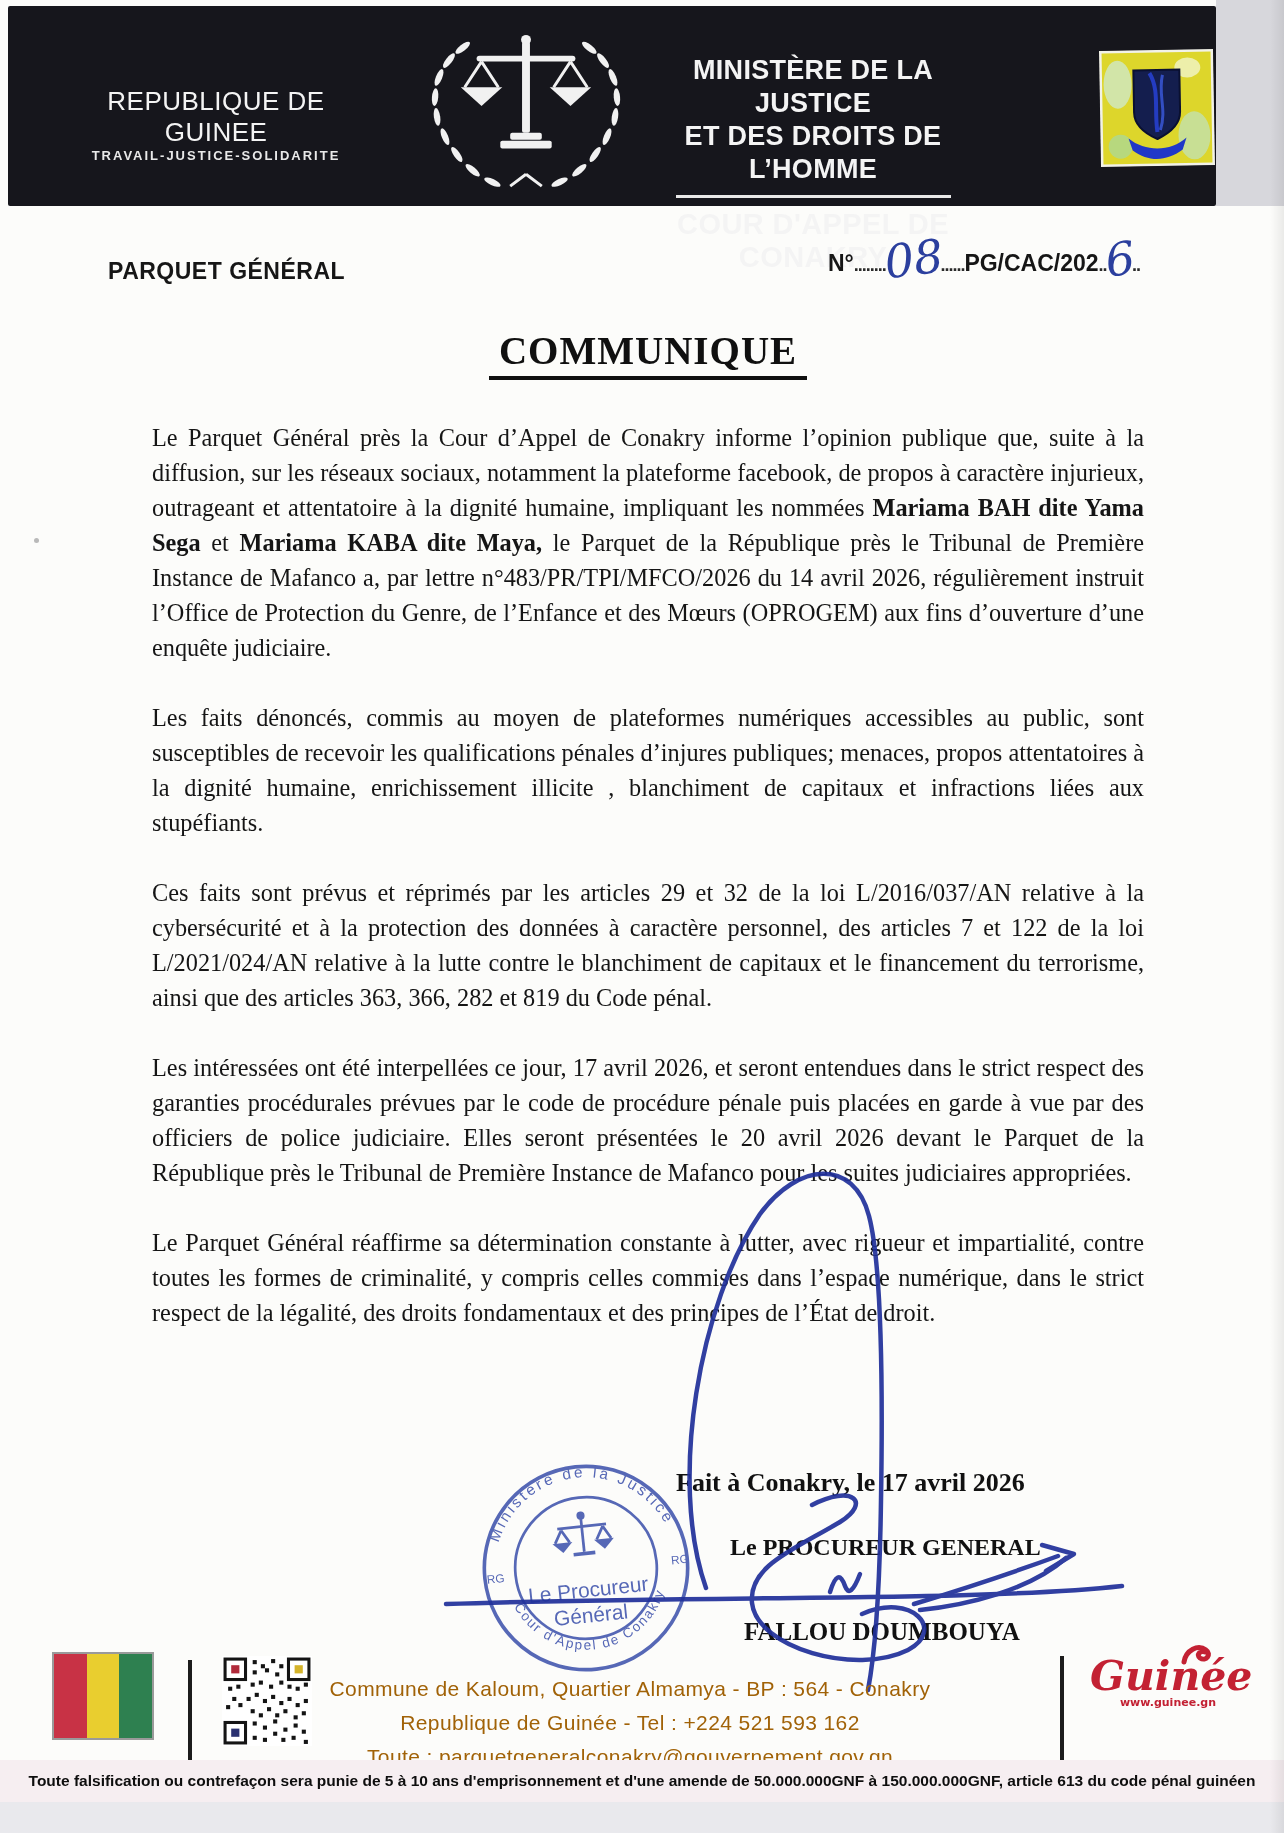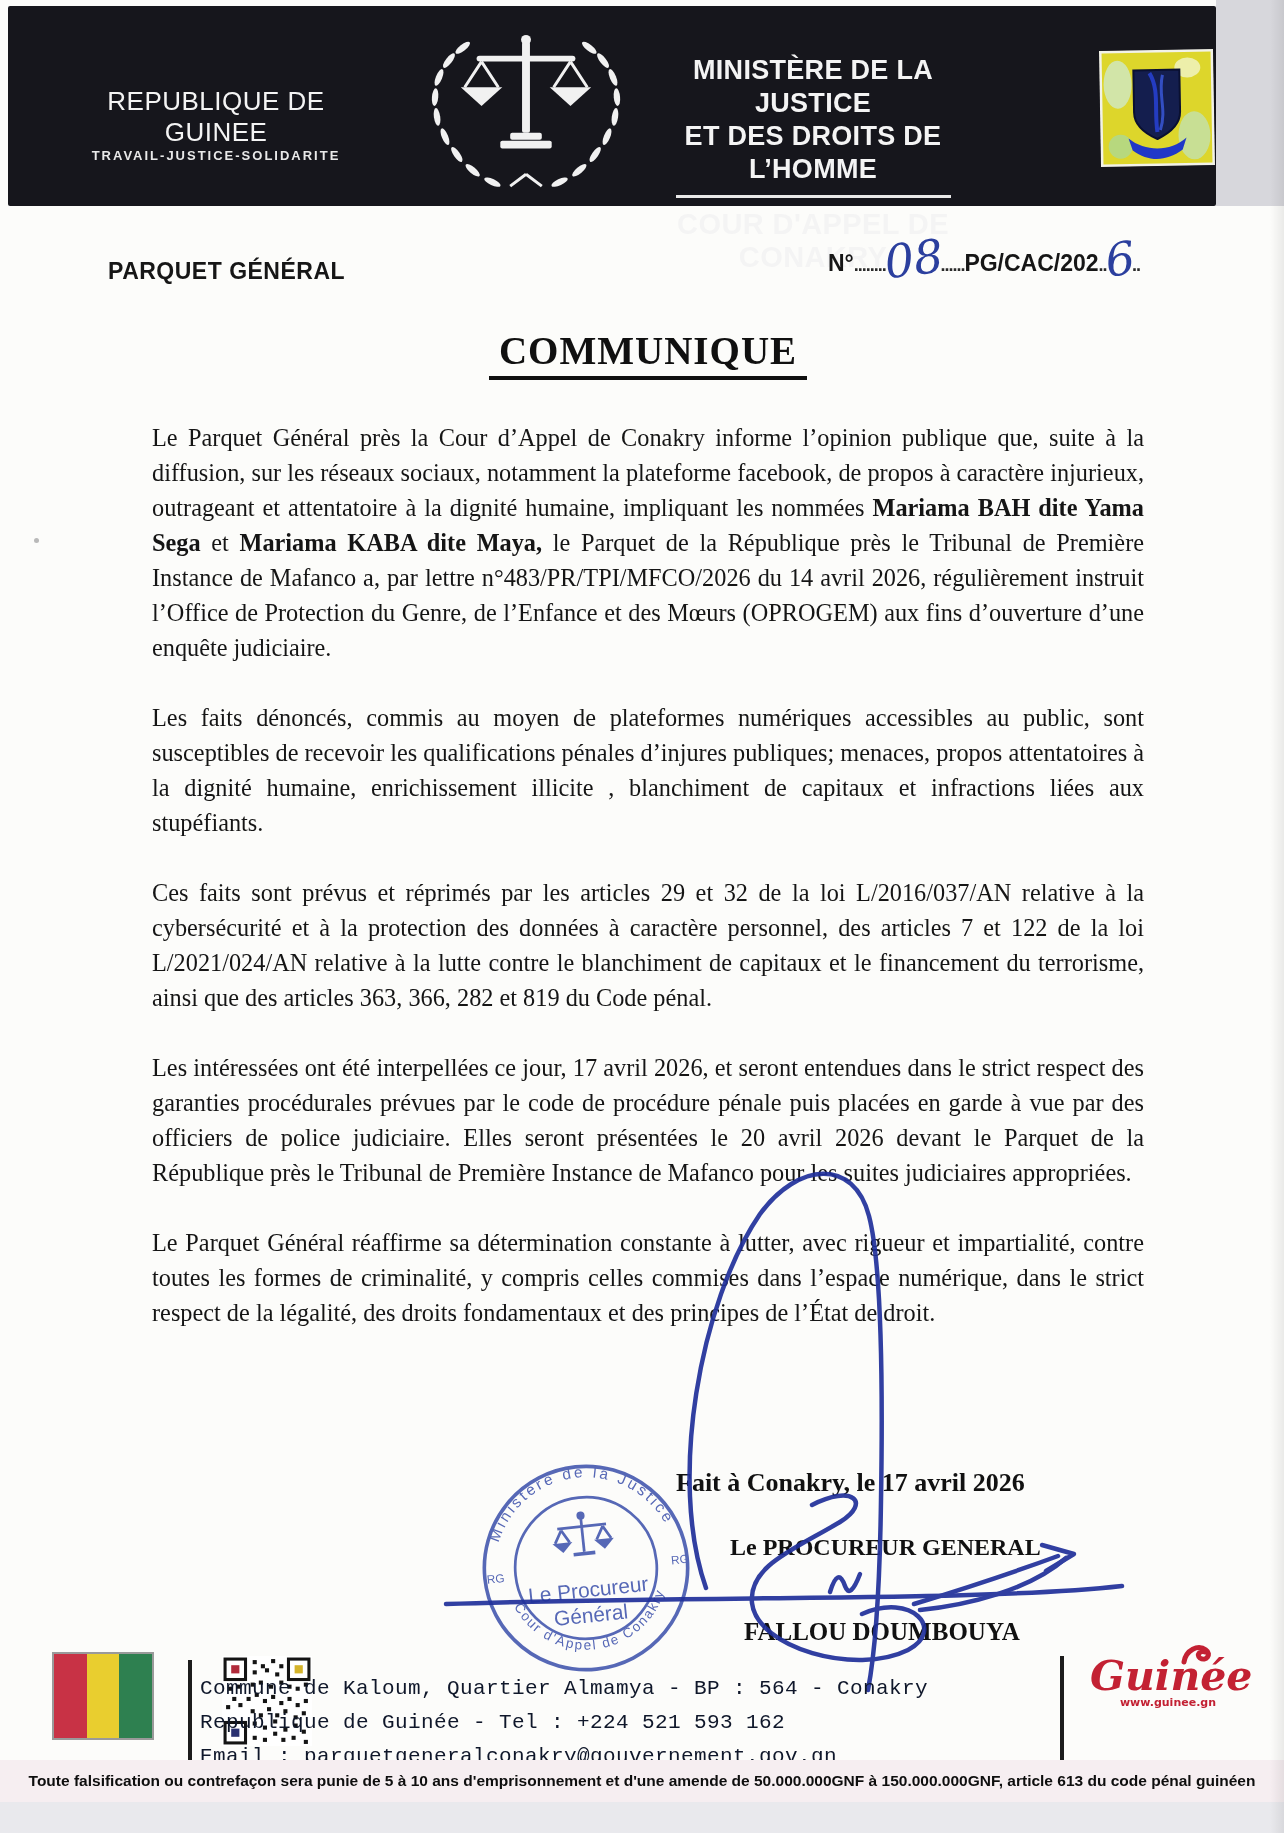--- a/index.html
+++ b/index.html
@@ -50,22 +50,22 @@
   .sig-role { position:absolute; left:730px; top:1534px; font-size:24px; font-weight:bold; color:#111; white-space:nowrap; }
   .sig-name { position:absolute; left:744px; top:1618px; font-size:25px; font-weight:bold; color:#111; white-space:nowrap; }
   .signature-svg { position:absolute; left:0; top:0; width:1284px; height:1833px; pointer-events:none; }
   
   .flag { position:absolute; left:52px; top:1652px; width:102px; height:88px; display:flex;
     border:2px solid #9a9a9a; box-sizing:border-box; background:#fff; }
   .flag div { flex:1; }
   .fdiv1 { position:absolute; left:188px; top:1660px; width:4px; height:102px; background:#1c1c1c; }
   .fdiv2 { position:absolute; left:1060px; top:1656px; width:4px; height:106px; background:#1c1c1c; }
   .qr { position:absolute; left:222px; top:1656px; width:90px; height:90px; }
-  .address { position:absolute; left:200px; top:1672px; width:860px; text-align:left;
-    font-family:Liberation Mono, monospace; font-size:21px; line-height:34px; color:#0f172a; letter-spacing:0.4px; }
+  .address { position:absolute; left:200px; top:1672px; width:860px; text-align:center;
+    font-family:Liberation Sans, sans-serif; font-size:21px; line-height:34px; color:#a16207; letter-spacing:0.4px; }
   .logo-block { position:absolute; left:1090px; top:1656px; width:156px; text-align:center; }
   .logo-text { font-family:"DejaVu Serif", serif; font-style:italic; font-weight:bold;
     font-size:41px; color:#c32133; line-height:40px; }
   .logo-url { font-family:"DejaVu Sans", sans-serif; font-size:11px; font-weight:bold; color:#c32133; margin-top:0; }
   .logo-hat { position:absolute; left:86px; top:-14px; }
   .disclaimer { position:absolute; left:0; top:1760px; width:1284px; height:42px; background:#f6eef1;
     display:flex; align-items:center; justify-content:center;text-align:right; }
   .disclaimer span { font-family:"Liberation Sans", sans-serif; font-size:15.5px; font-weight:bold; color:#0e0e0e; }
   .bottom-gray { position:absolute; left:0; top:1802px; width:1284px; height:31px; background:#e9e9ed; }
 </style>
@@ -270,21 +270,21 @@
         <rect x="50" y="74" width="4" height="4"></rect>
         <rect x="58" y="80" width="4" height="4"></rect>
         <rect x="68" y="78" width="4" height="4"></rect>
         <rect x="80" y="82" width="4" height="4"></rect>
     </g>
   </svg>
 
   <div class="address">
     <div>Commune de Kaloum, Quartier Almamya - BP : 564 - Conakry</div>
     <div>Republique de Guinée - Tel : +224 521 593 162</div>
-    <div>Email : parquetgeneralconakry@gouvernement.gov.gn</div>
+    <div>Toute : parquetgeneralconakry@gouvernement.gov.gn</div>
   </div>
 
   <div class="fdiv2"></div>
 
   <div class="logo-block">
     <svg class="logo-hat" width="40" height="24" viewBox="0 0 40 24">
       <path d="M8 20 C10 8 22 2 30 8 C36 12 30 20 24 16 C20 13 24 8 29 10" fill="none" stroke="#c32133" stroke-width="5" stroke-linecap="round"></path>
     </svg>
     <div class="logo-text">Guinée</div>
     <div class="logo-url">www.guinee.gn</div>

